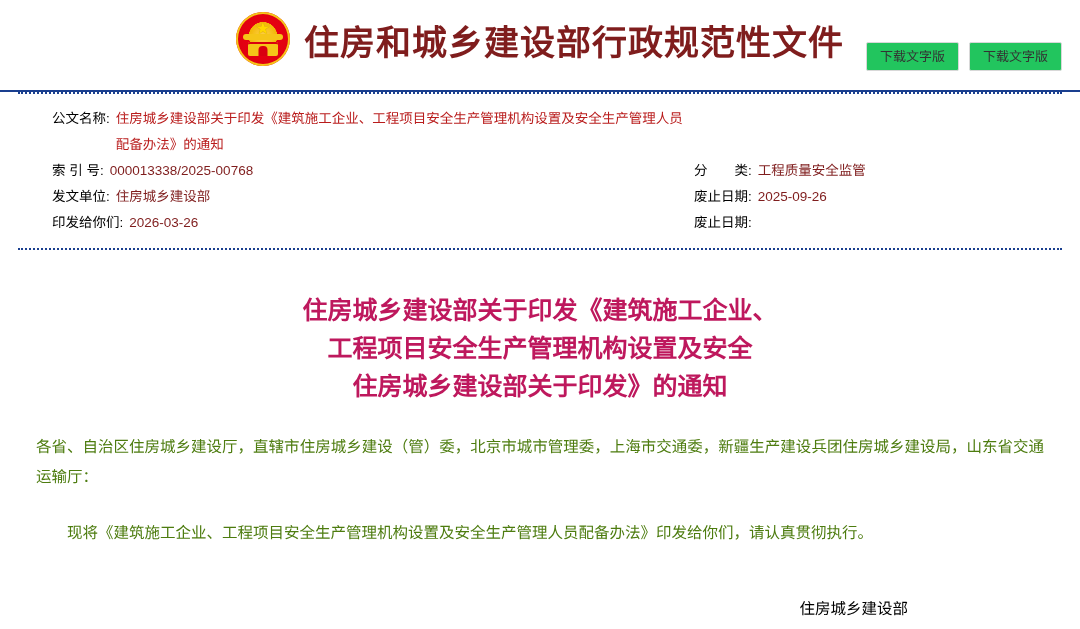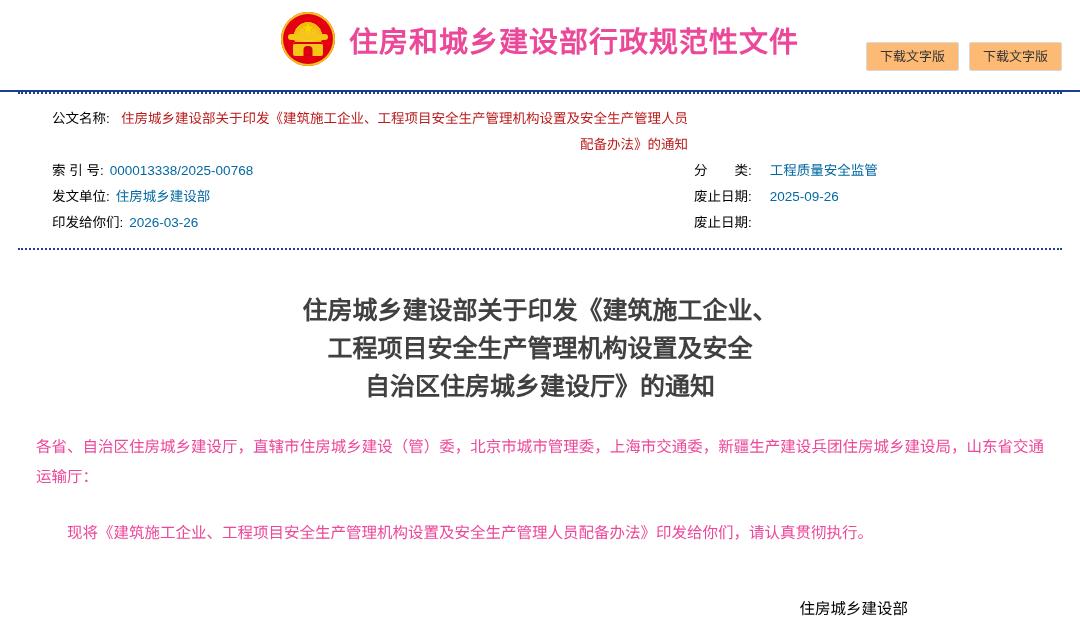--- a/index.html
+++ b/index.html
@@ -77,107 +77,106 @@
     left: 50%;
     top: 22px;
     transform: translateX(-50%);
     width: 40px;
     height: 6px;
     background: #f5c518;
     border-radius: 3px;
   }
   .title-main {
     font-family: "DejaVu Sans", "Liberation Sans", sans-serif;
-    font-size: 29px;
+    font-size: 35px;
     font-weight: bold;
-    color: #ec4899;
+    color: #7f1d1d;
     letter-spacing: 1px;
     white-space: nowrap;
   }
   .header-buttons {
     position: absolute;
     right: 18px;
     top: 42px;
     display: flex;
     gap: 10px;
   }
   .hbtn {
     font-size: 13px;
     color: #333;
-    background: #fdba74;
+    background: #22c55e;
     border: 1px solid #d8d8d8;
     border-radius: 2px;
     padding: 7px 13px;
     line-height: 1;
     cursor: pointer;
     white-space: nowrap;
   }
 
   
   .meta-wrap {
     margin: 0 18px;
     padding: 14px 0 12px 0;
     border-bottom: 2px dotted #1a3f8f;
     position: relative;
-    text-align: right;
   }
   .meta-wrap:before {
     content: "";
     position: absolute;
     top: 0;
     left: 0;
     right: 0;
     border-top: 2px dotted #1a3f8f;
   }
   .meta-row {
     display: flex;
     font-size: 13.5px;
     line-height: 26px;
     color: #111;
   }
   .meta-col {
     display: flex;
     box-sizing: border-box;
   }
   .meta-col.left { width: 670px; padding-left: 34px; }
-  .meta-col.right { flex: 1; padding-left: 6px; gap: 12px; }
+  .meta-col.right { flex: 1; padding-left: 6px; }
   .meta-label {
     color: #000;
     white-space: nowrap;
     flex: 0 0 auto;
   }
   .meta-value {
-    color: #0369a1;
+    color: #7f1d1d;
     padding-left: 6px;
   }
   .meta-value.link {
     color: #b91c1c;
   }
 
   
   .doc {
     padding: 0 36px;
   }
   .doc-title {
     text-align: center;
     font-family: "DejaVu Serif", "Liberation Serif", serif;
     font-size: 25px;
     font-weight: bold;
     line-height: 38px;
     margin: 42px auto 0 auto;
     width: 640px;
-    color: #404040;
+    color: #be185d;
   }
   .doc-p {
     font-family: "DejaVu Serif", "Liberation Serif", serif;
     font-size: 15.5px;
     line-height: 30px;
     margin-top: 26px;
     text-align: justify;
-    color: #ec4899;
+    color: #4d7c0f;
   }
   .indent { text-indent: 2em; }
   .sign {
     font-family: "DejaVu Serif", "Liberation Serif", serif;
     font-size: 15.5px;
     line-height: 27px;
     text-align: right;
     padding-right: 136px;
     margin-top: 48px;
     color: #000;
@@ -244,21 +243,21 @@
       <span class="meta-value"></span>
     </div>
   </div>
 
 </div>
 
 <div class="doc">
   <div class="doc-title">
     <div>住房城乡建设部关于印发《建筑施工企业、</div>
     <div>工程项目安全生产管理机构设置及安全</div>
-    <div>自治区住房城乡建设厅》的通知</div>
+    <div>住房城乡建设部关于印发》的通知</div>
   </div>
 
   <div class="doc-p">各省、自治区住房城乡建设厅，直辖市住房城乡建设（管）委，北京市城市管理委，上海市交通委，新疆生产建设兵团住房城乡建设局，山东省交通运输厅：</div>
 
   <div class="doc-p indent">现将《建筑施工企业、工程项目安全生产管理机构设置及安全生产管理人员配备办法》印发给你们，请认真贯彻执行。</div>
 
   <div class="sign">
     <div>住房城乡建设部</div>
 
   </div>

